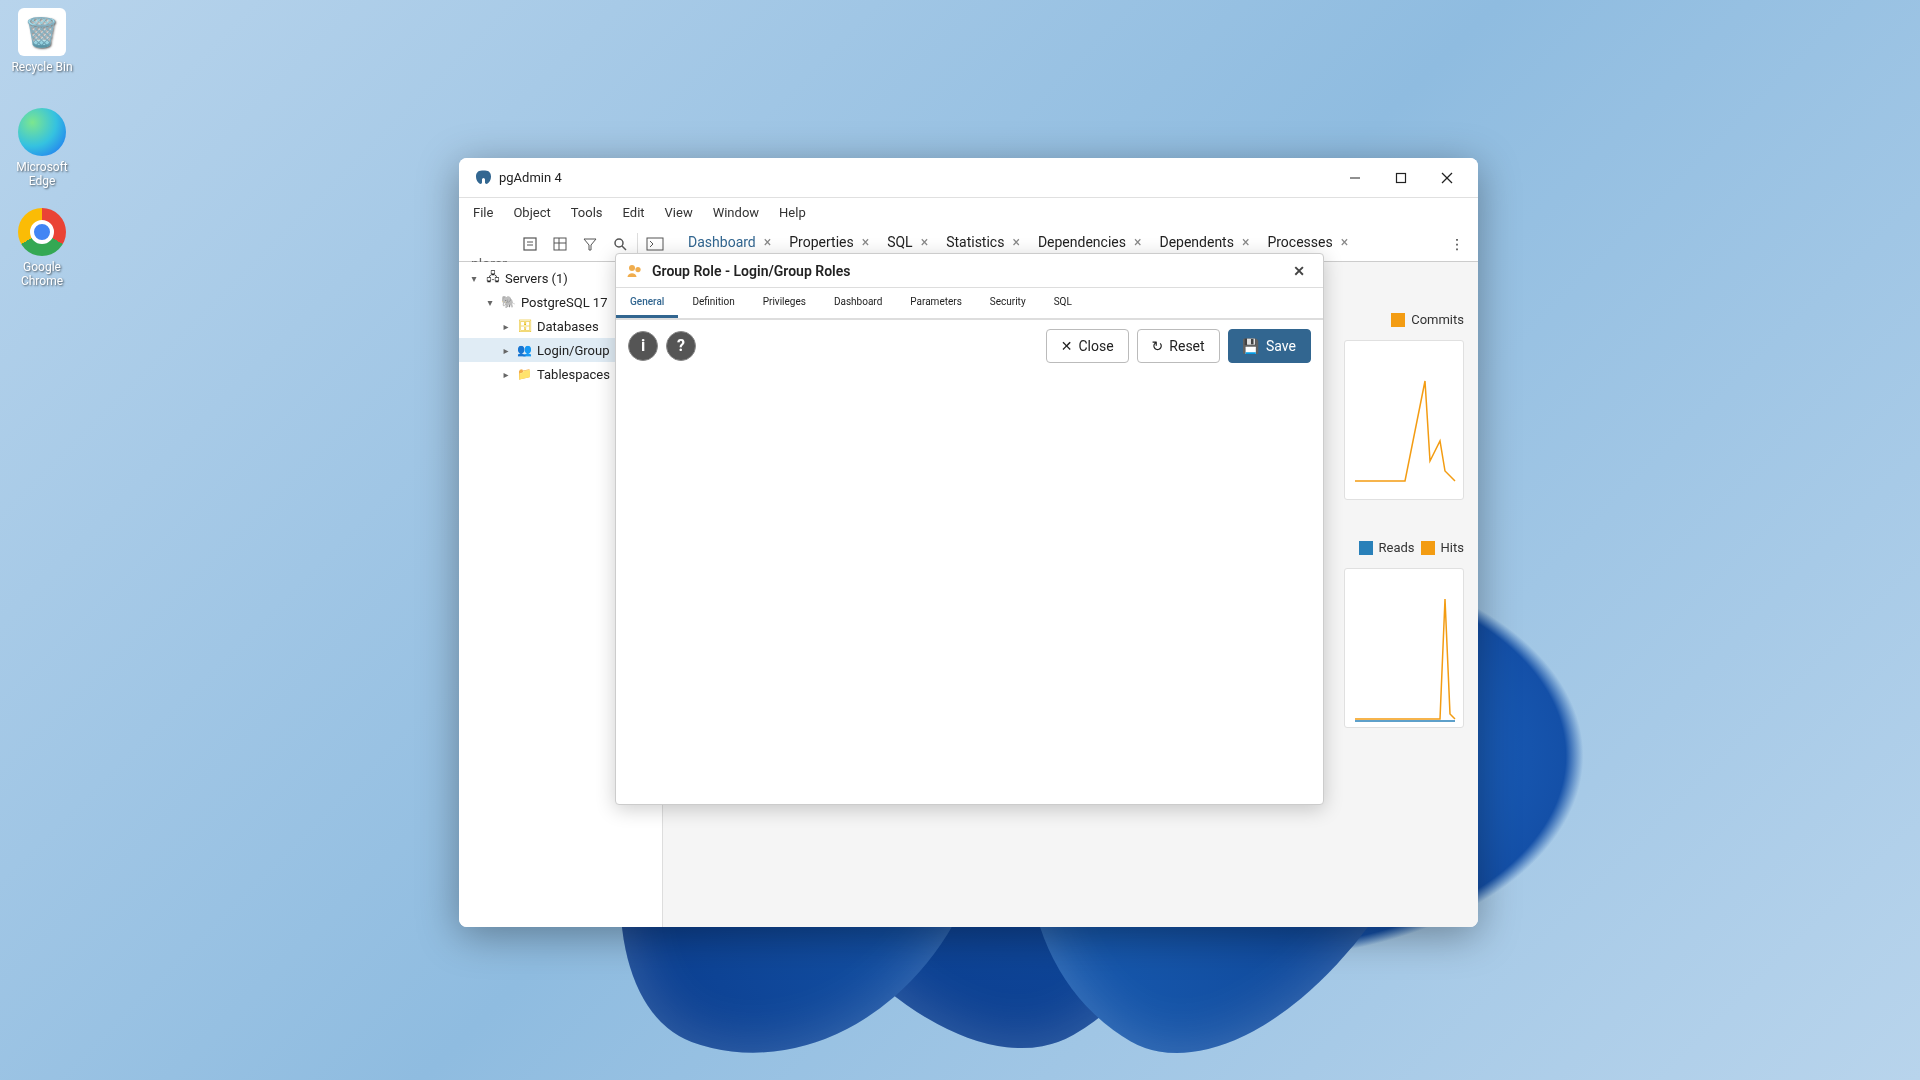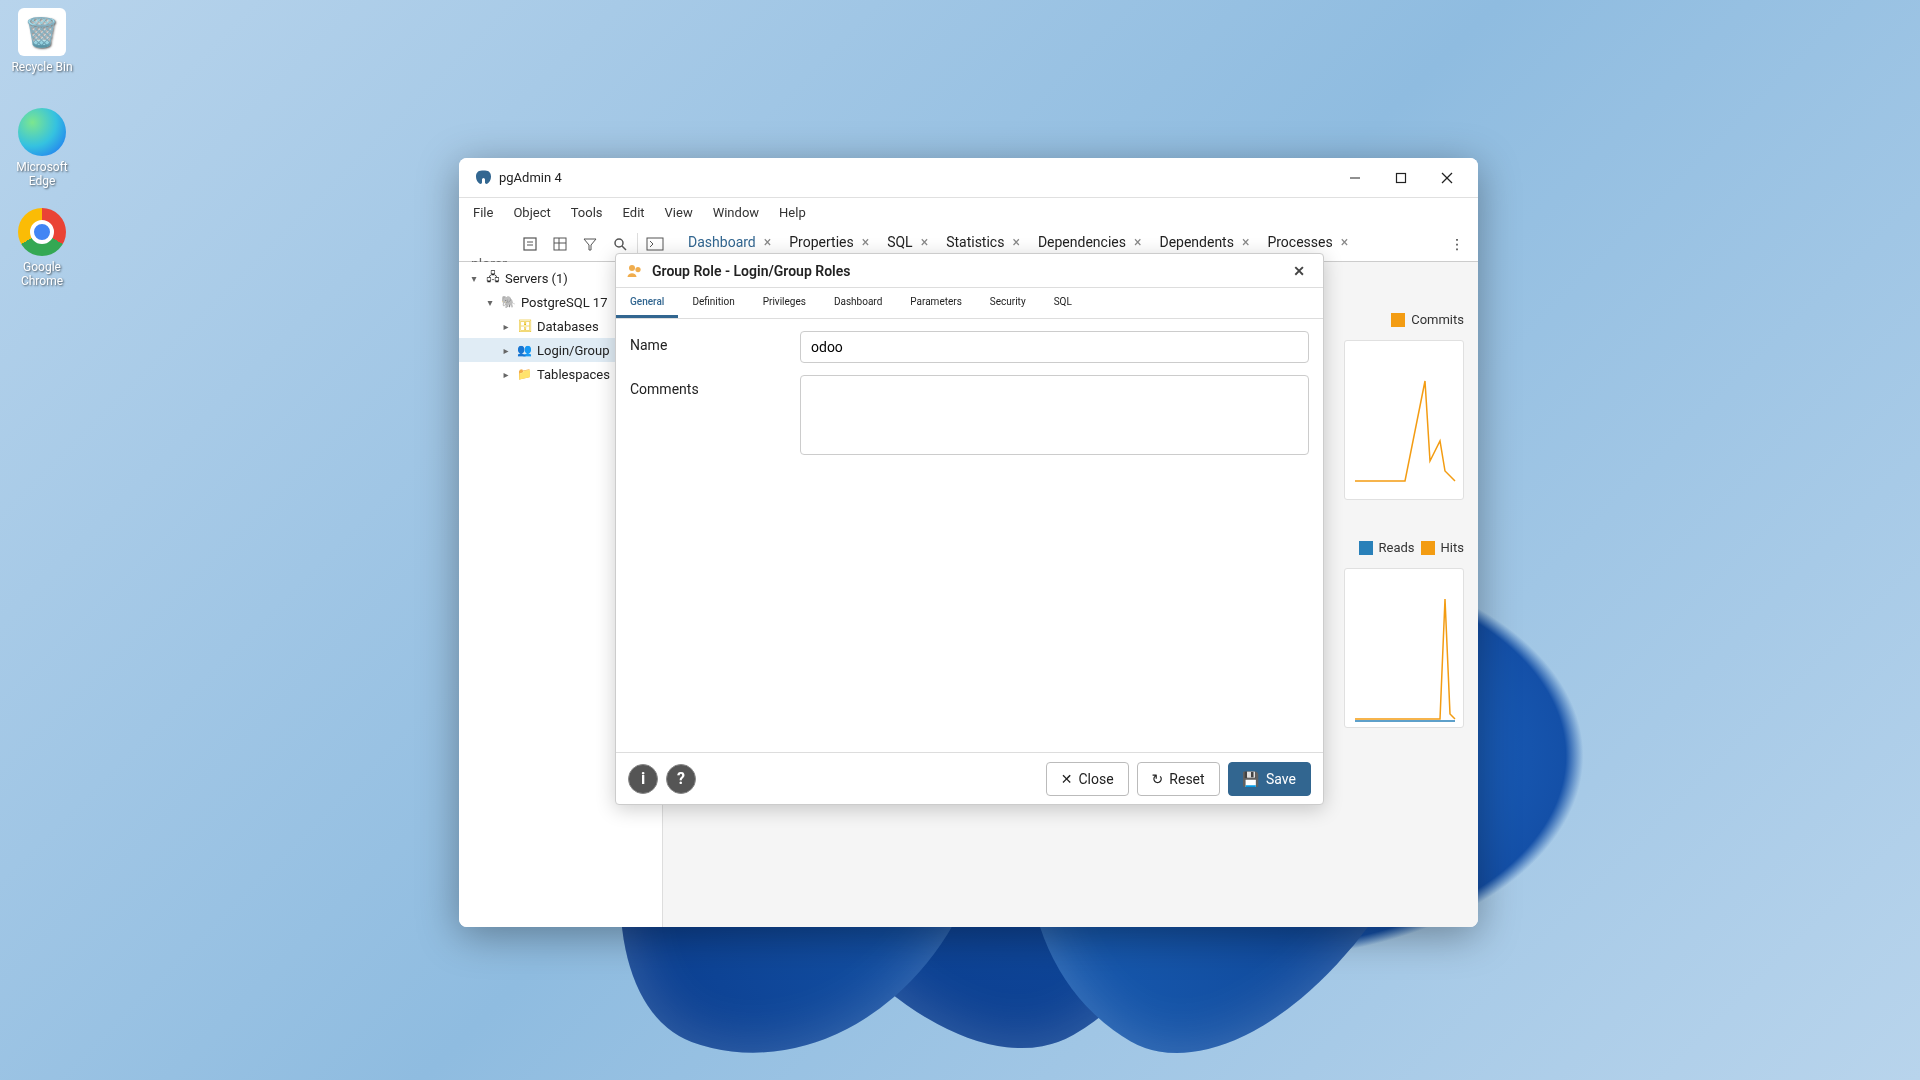--- a/index.html
+++ b/index.html
@@ -321,30 +321,20 @@
   </div>
   <div class="dlg-tabs">
     <div class="dlg-tab active">General</div>
     <div class="dlg-tab">Definition</div>
     <div class="dlg-tab">Privileges</div>
     <div class="dlg-tab">Dashboard</div>
     <div class="dlg-tab">Parameters</div>
     <div class="dlg-tab">Security</div>
     <div class="dlg-tab">SQL</div>
   </div>
-  <div class="dlg-body">
-    <div class="form-row">
-      <div class="form-label">Name</div>
-      <div class="form-input"><input type="text" value="odoo" style=""></div>
-    </div>
-    <div class="form-row">
-      <div class="form-label">Comments</div>
-      <div class="form-input"><textarea style=""></textarea></div>
-    </div>
-  </div>
   <div class="dlg-footer">
     <div class="round-btn">
         <span>i</span>
       </div>
     <div class="round-btn">
         <span>?</span>
       </div>
     <div class="spacer"></div>
     <div class="btn">
       <span class="bic">✕</span>

